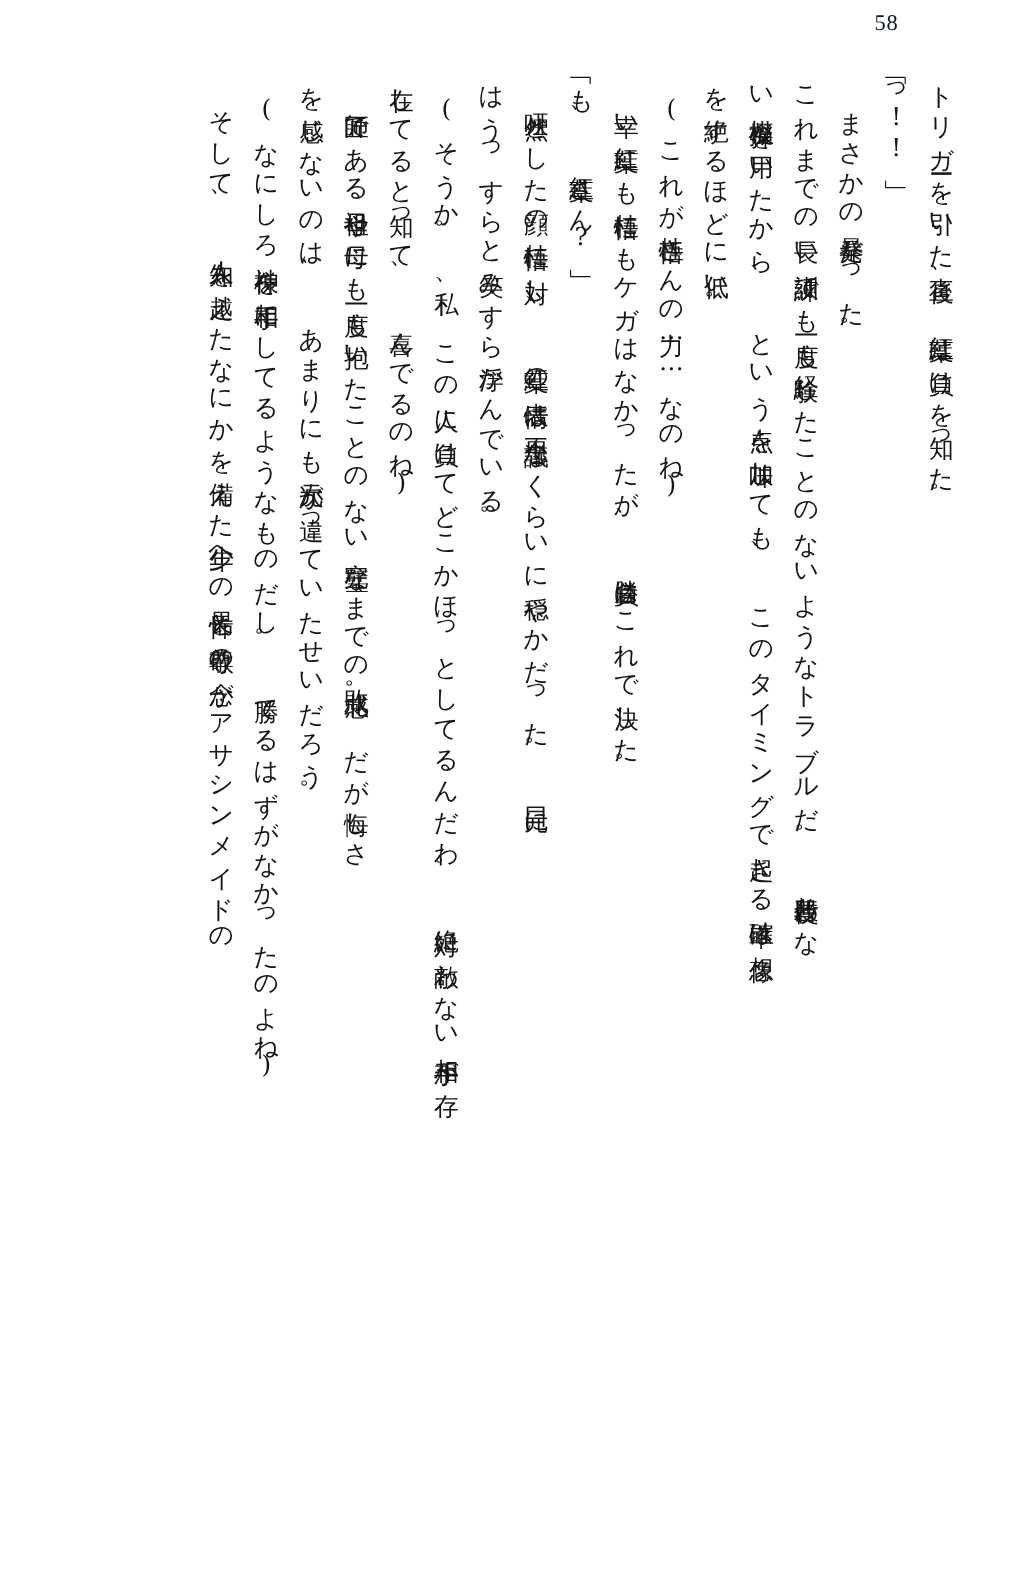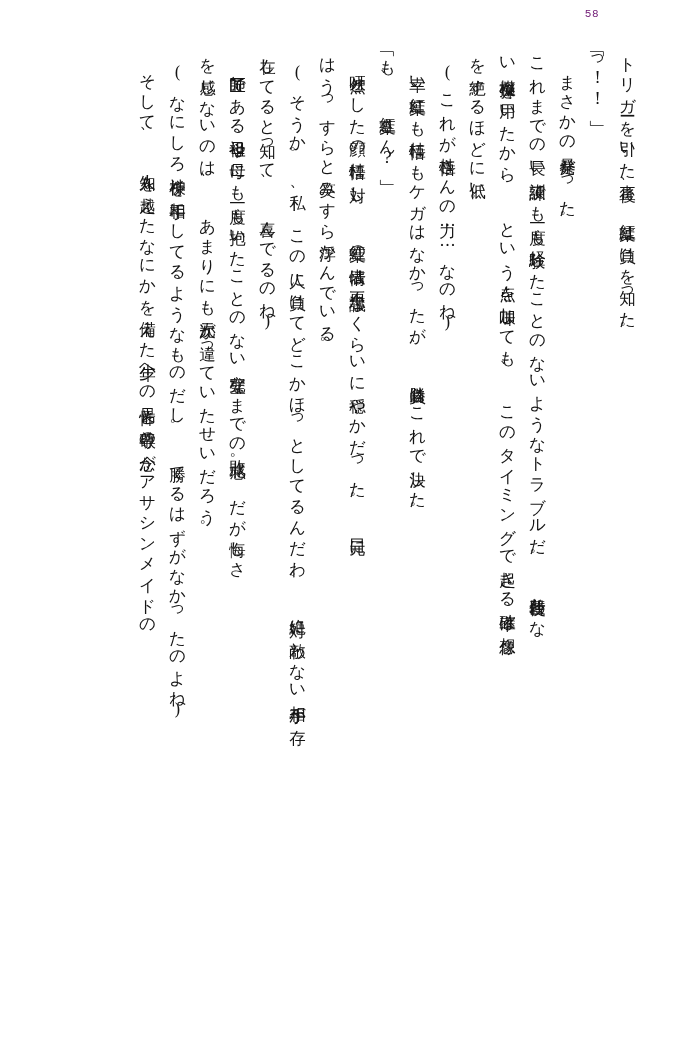--- a/index.html
+++ b/index.html
@@ -18,23 +18,23 @@
     position: relative;
     width: 683px;
     height: 1050px;
     box-sizing: border-box;
     background: #ffffff;
   }
   .page-number {
     position: absolute;
     top: 8px;
     right: 84px;
-    font-size: 11px;
-    font-family: Liberation Mono, monospace;
-    color: #701a75;
+    font-size: 15px;
+    font-family: Liberation Serif, serif;
+    color: #0f172a;
     letter-spacing: 0.5px;
   }
   .text-body {
     position: absolute;
     top: 46px;
     left: 42px;
     right: 48px;
     bottom: 22px;
     display: flex;
     flex-direction: row-reverse;

